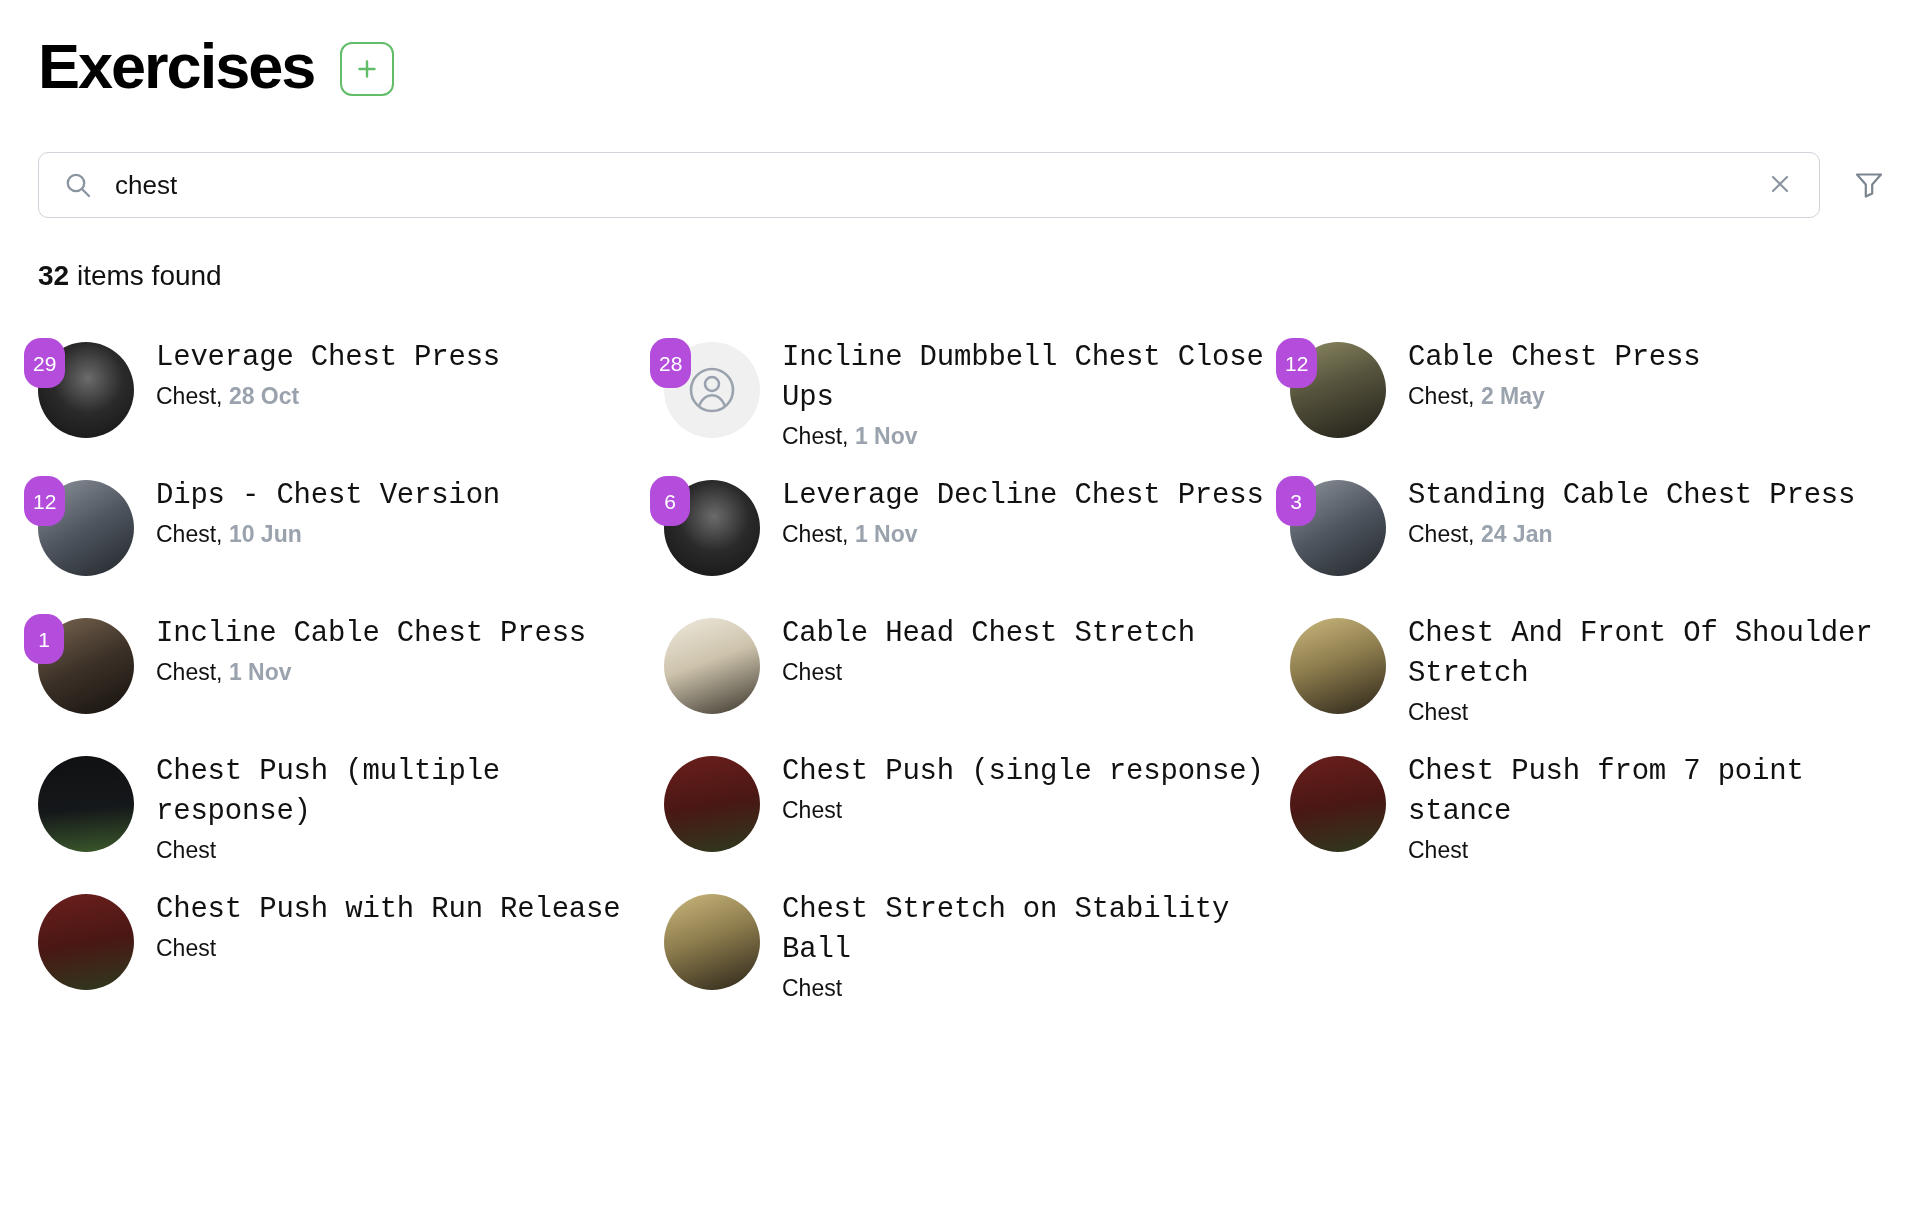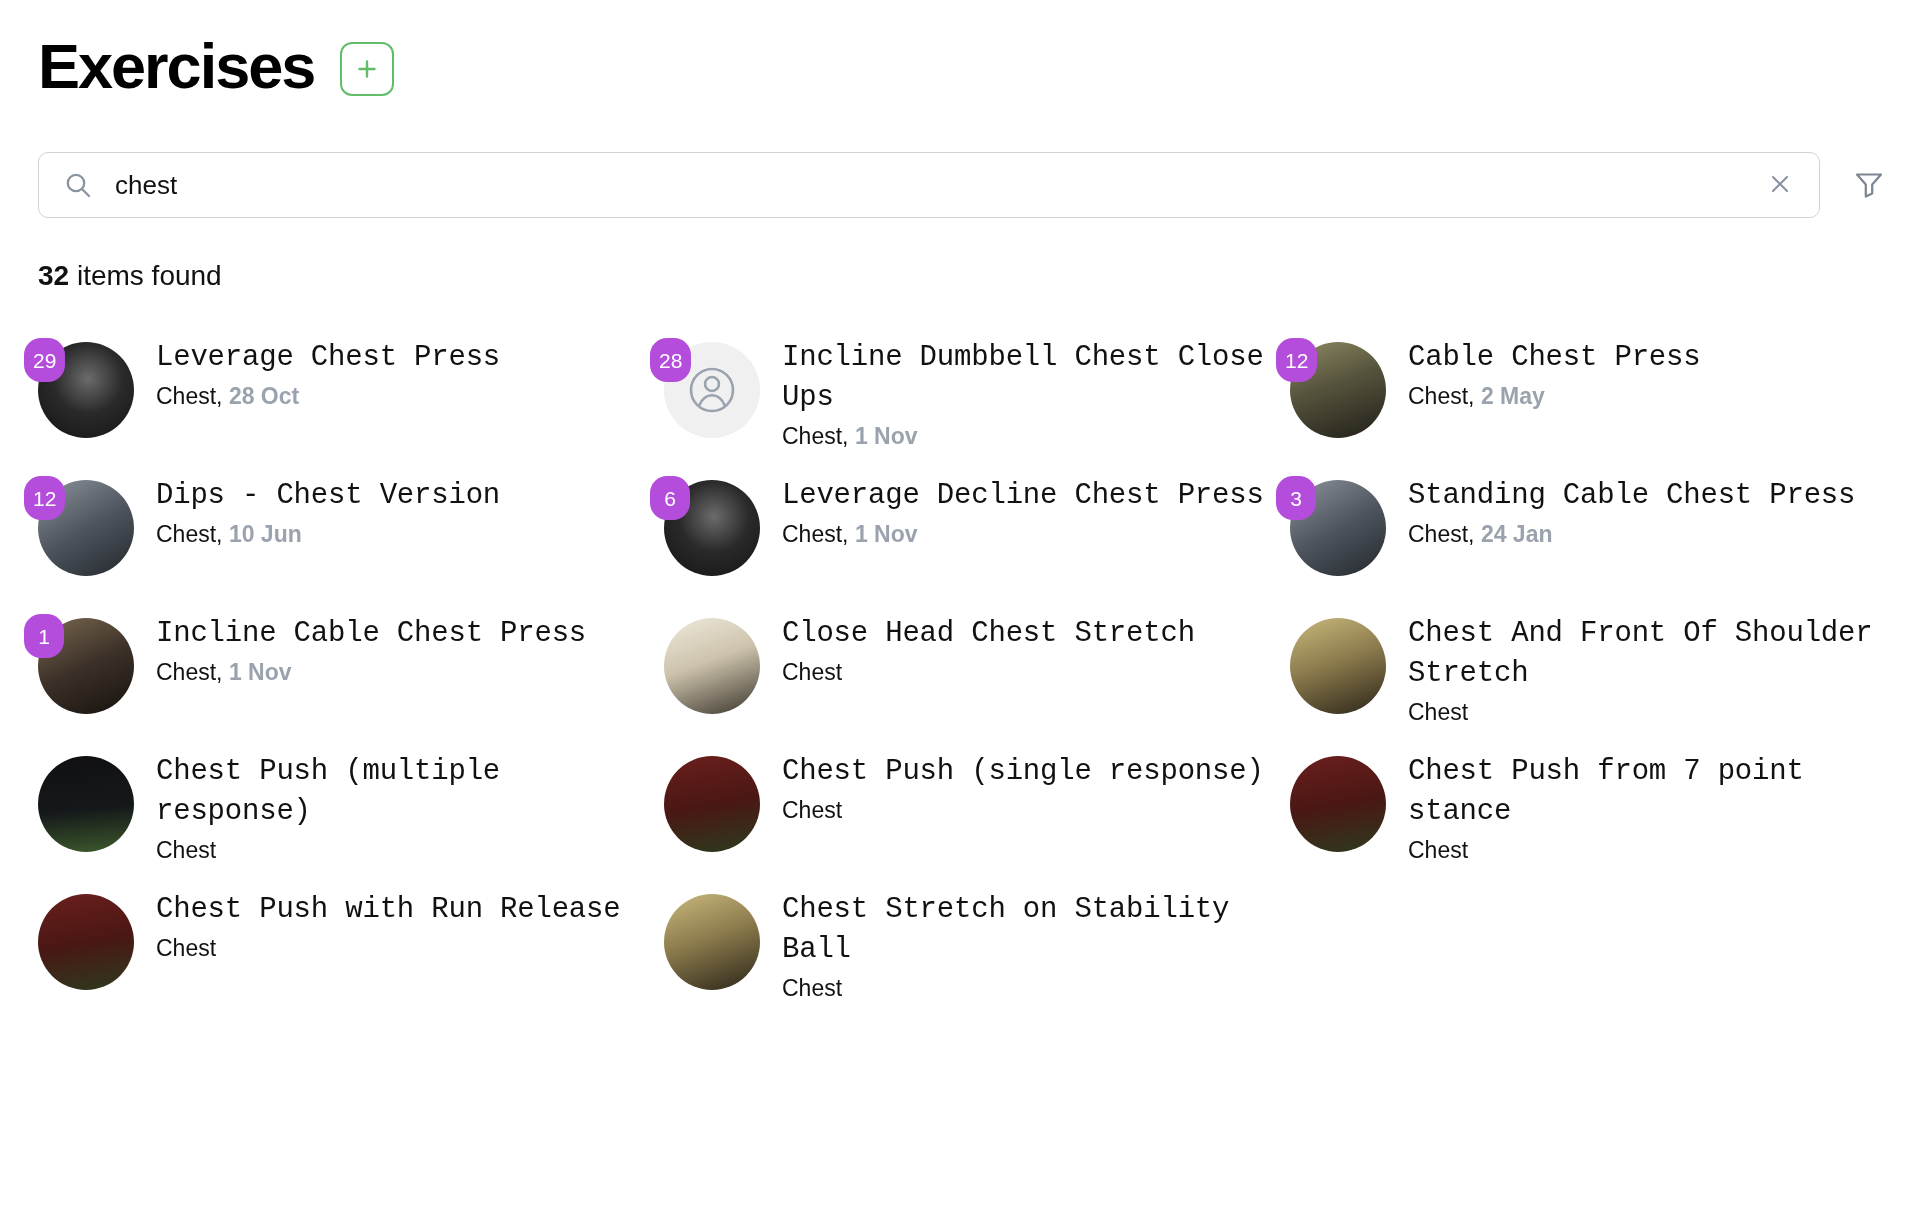--- a/index.html
+++ b/index.html
@@ -142,21 +142,21 @@
   .thumb .ph{
     width:100%;height:100%;
     background:var(--placeholder-bg);
     display:flex;align-items:center;justify-content:center;
   }
   .badge{
     position:absolute;
     top:-4px;
     left:-14px;
     min-width:40px;
-    height:44px;
+    height:50px;
     padding:0 9px;
     border-radius:17px;
     background:var(--badge-purple);
     color:#fff;
     font-size:21px;
     display:flex;
     align-items:center;
     justify-content:center;
     line-height:1;
     z-index:2;
@@ -322,21 +322,21 @@
           <div class="card-meta"><span>Chest</span><span>, </span><span class="date">1 Nov</span></div>
         </div>
       </div>
       <div class="card">
         <div class="thumb-wrap">
           <div class="thumb">
             <div class="ph-img" style="background: linear-gradient(160deg, rgb(239, 234, 221) 0%, rgb(205, 195, 172) 45%, rgb(58, 53, 44) 100%);"></div>
           </div>
         </div>
         <div class="card-body">
-          <div class="card-title">Close Head Chest Stretch</div>
+          <div class="card-title">Cable Head Chest Stretch</div>
           <div class="card-meta"><span>Chest</span></div>
         </div>
       </div>
       <div class="card">
         <div class="thumb-wrap">
           <div class="thumb">
             <div class="ph-img" style="background: linear-gradient(160deg, rgb(203, 185, 126) 0%, rgb(141, 124, 77) 45%, rgb(43, 37, 25) 100%);"></div>
           </div>
         </div>
         <div class="card-body">

